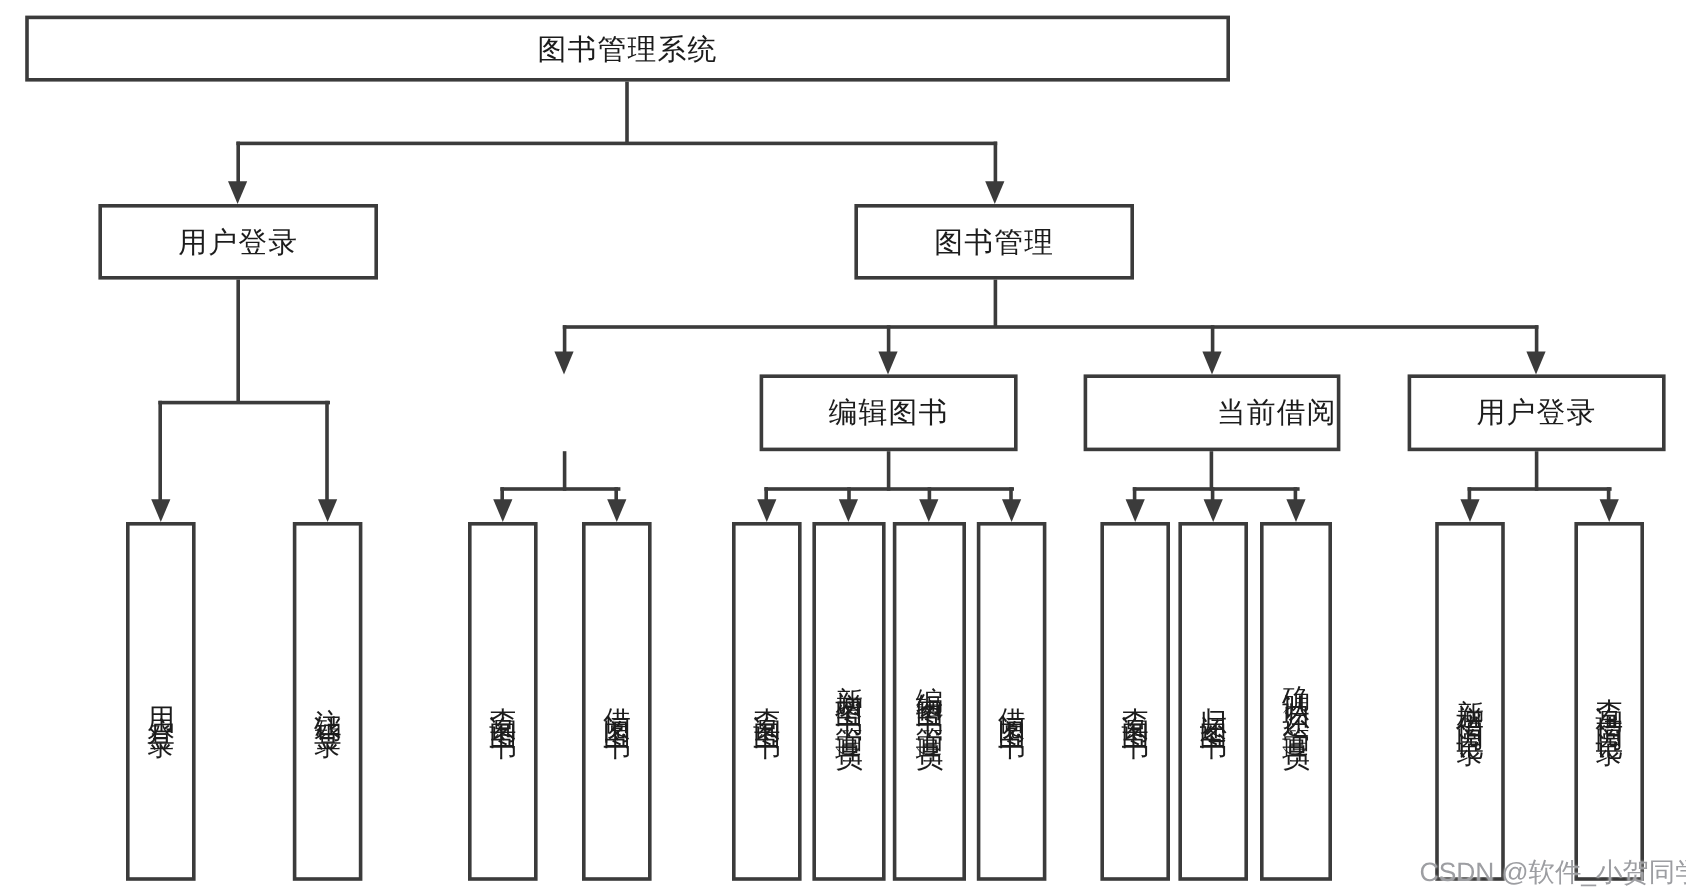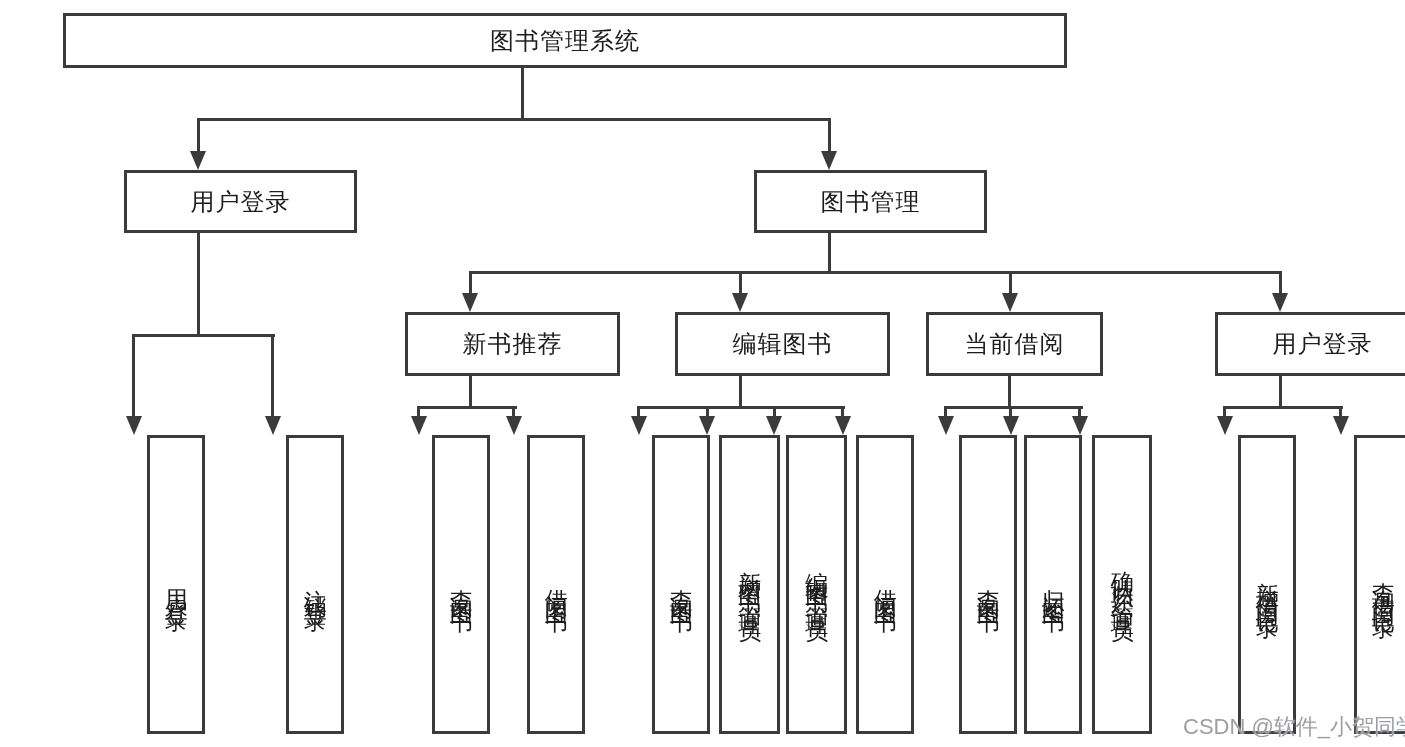--- a/index.html
+++ b/index.html
@@ -13,21 +13,20 @@
   }
   .box {
     position: absolute;
     box-sizing: border-box;
     border: 3px solid #3b3b3b;
     background: #ffffff;
     display: flex;
     align-items: center;
     justify-content: center;
     color: #1c1c1c;
-    margin-left: 42px;
   }
   .hlabel { font-size: 24px; letter-spacing: 1px; }
   .leaf { width: 58px; height: 299px; top: 435px; }
   .vtext {
     writing-mode: vertical-rl;
     text-orientation: mixed;
     font-size: 23px;
     letter-spacing: 7px;
     line-height: 1.1;
     color: #1c1c1c;
@@ -62,29 +61,26 @@
   </div>
 
   <div class="box" style="left:82px; top:170px; width:233px; height:63px;">
     <span class="hlabel">用户登录</span>
   </div>
 
   <div class="box" style="left:712px; top:170px; width:233px; height:63px;">
     <span class="hlabel">图书管理</span>
   </div>
 
-  <div class="box" style="left:363px; top:312px; width:215px; height:64px;">
-    <span class="hlabel">新书推荐</span>
-  </div>
 
   <div class="box" style="left:633px; top:312px; width:215px; height:64px;">
     <span class="hlabel">编辑图书</span>
   </div>
 
-  <div class="box" style="left:884px; top:312px; width:177px; height:64px;">
+  <div class="box" style="left:903px; top:312px; width:214px; height:64px;justify-content:flex-end;">
     <span class="hlabel">当前借阅</span>
   </div>
 
   <div class="box" style="left:1173px; top:312px; width:215px; height:64px;">
     <span class="hlabel">用户登录</span>
   </div>
 
   <div class="box leaf" style="left:105px;">
     <span class="vtext">用户登录</span>
   </div>

